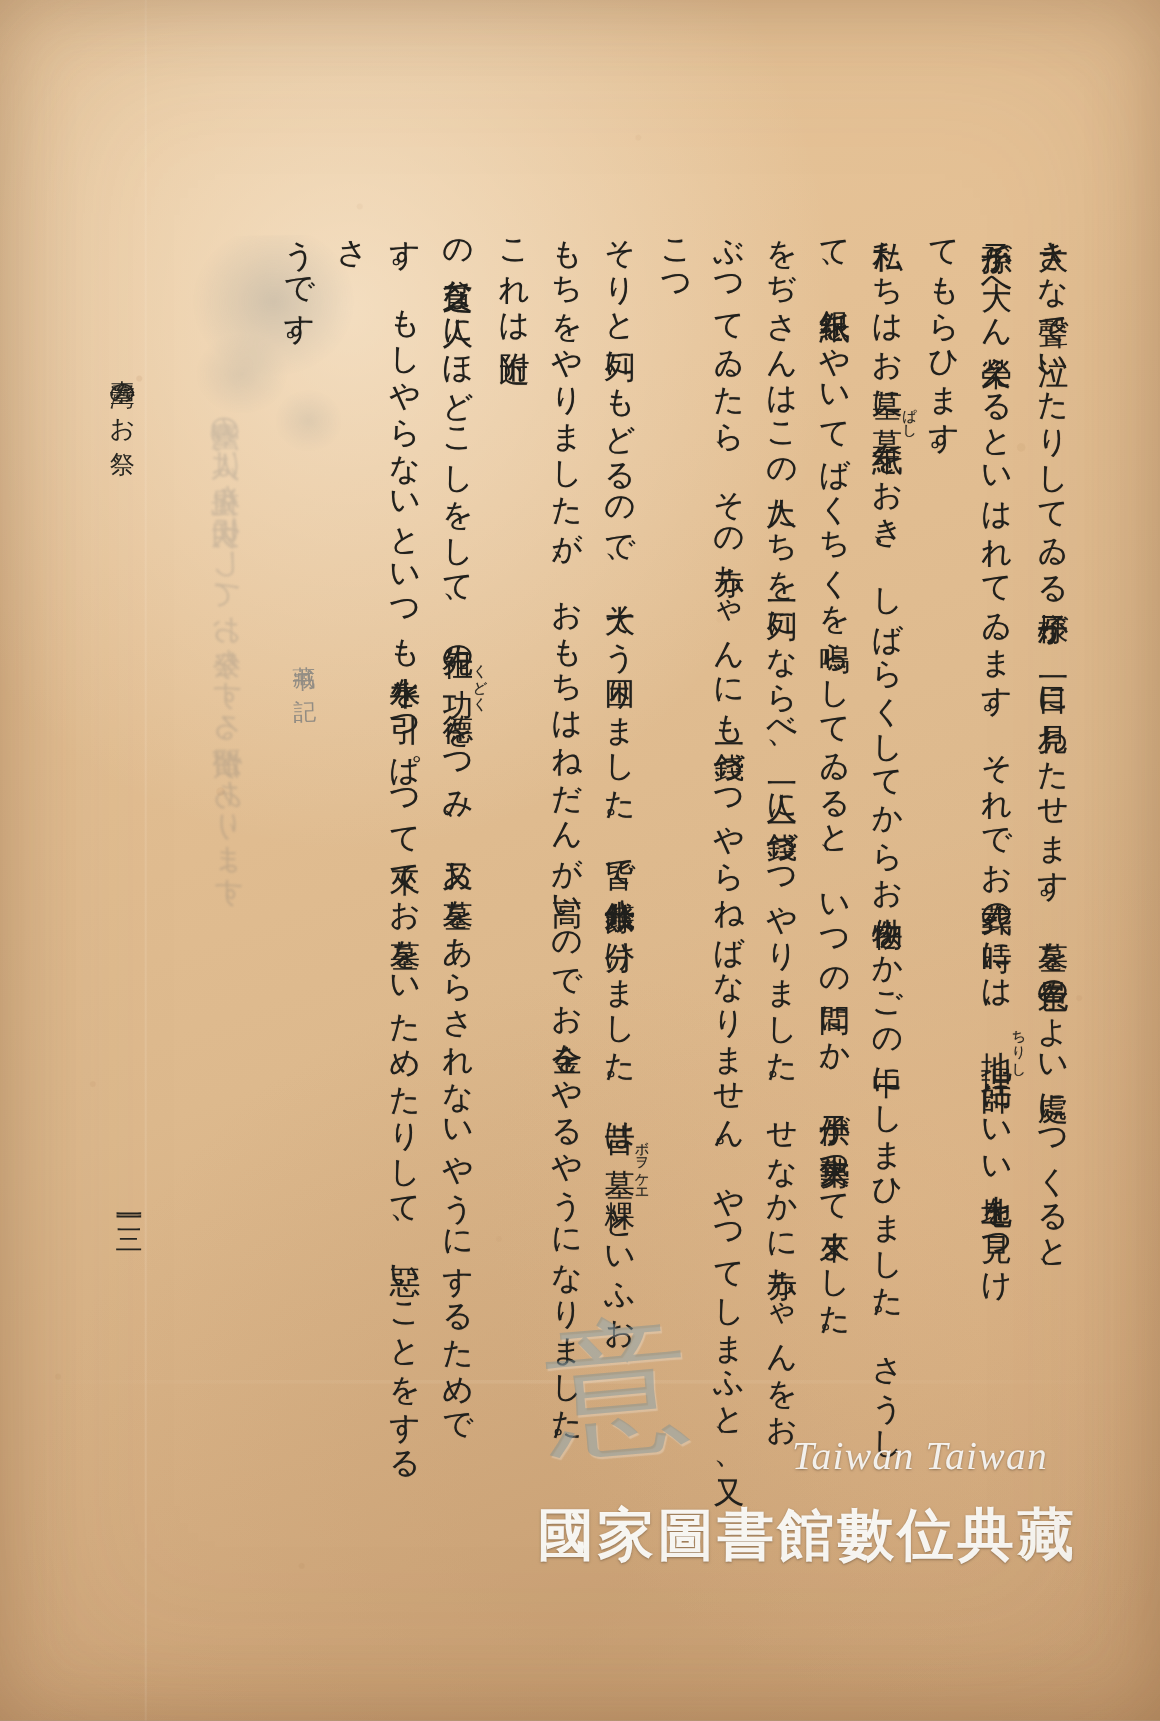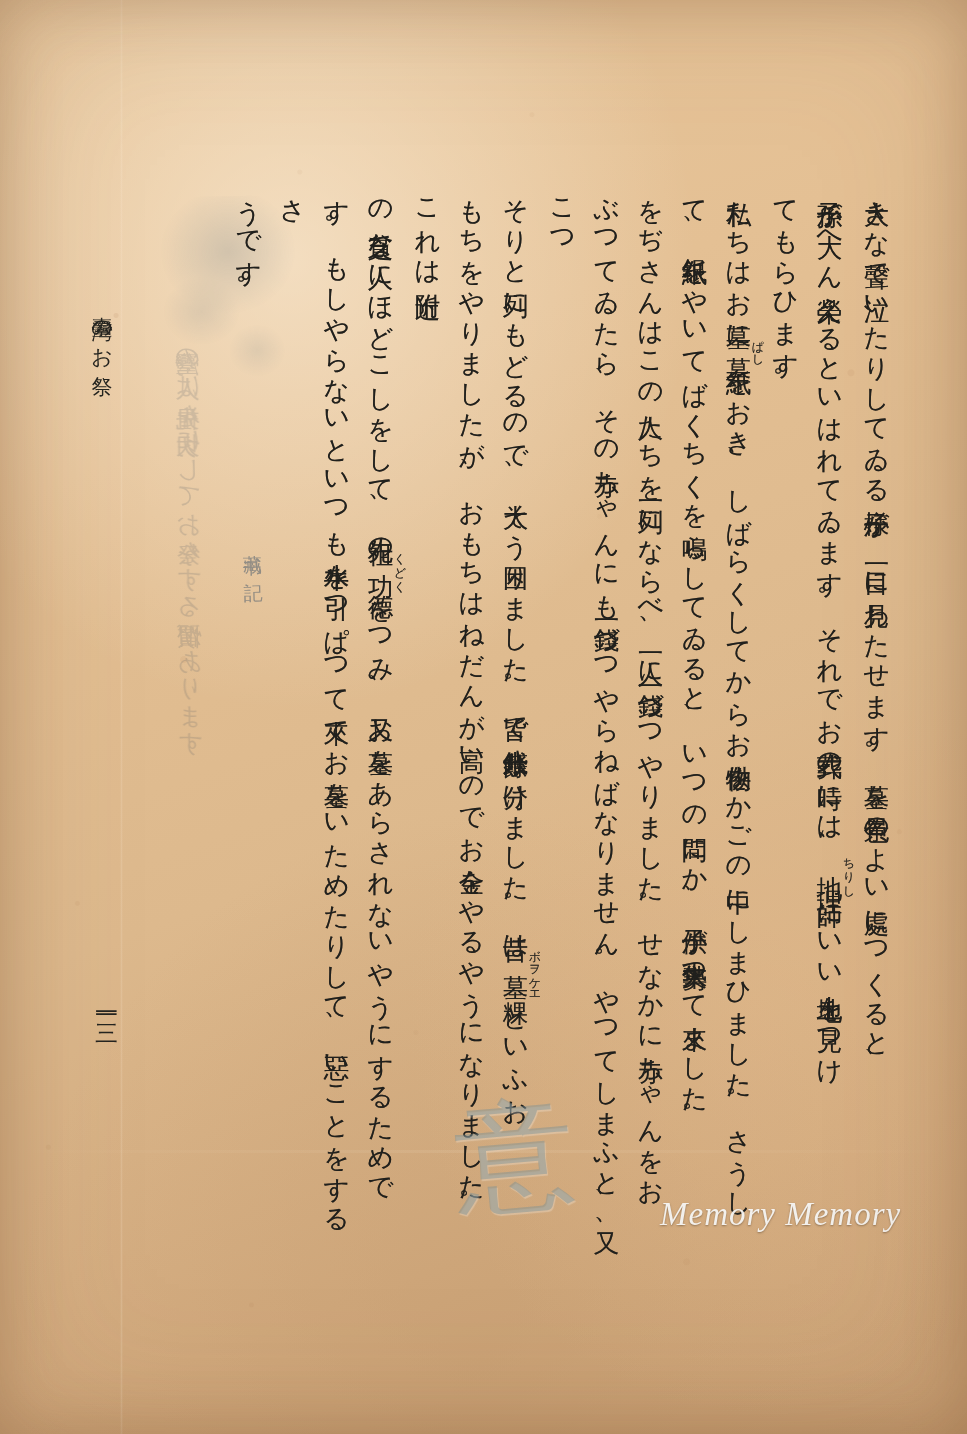--- a/index.html
+++ b/index.html
@@ -238,16 +238,17 @@
     <span class="ln">す。もしやらないといつも水牛を引つぱつて來てお墓をいためたりして、惡いことをするさ</span>
     <span class="ln">うです。</span>
   </div>
 
   <div id="running-head">臺灣のお祭</div>
 
   <div id="page-number">一一三</div>
 
   <div id="cursive-watermark">意</div>
 
-  <div id="wm-latin">Memory Memory</div>
+  <div id="wm-latin">Taiwan Taiwan</div>
+  <div id="wm-cjk">國家圖書館數位典藏</div>
 
   <div id="page-vignette"></div>
 </div>
 
 </body></html>

